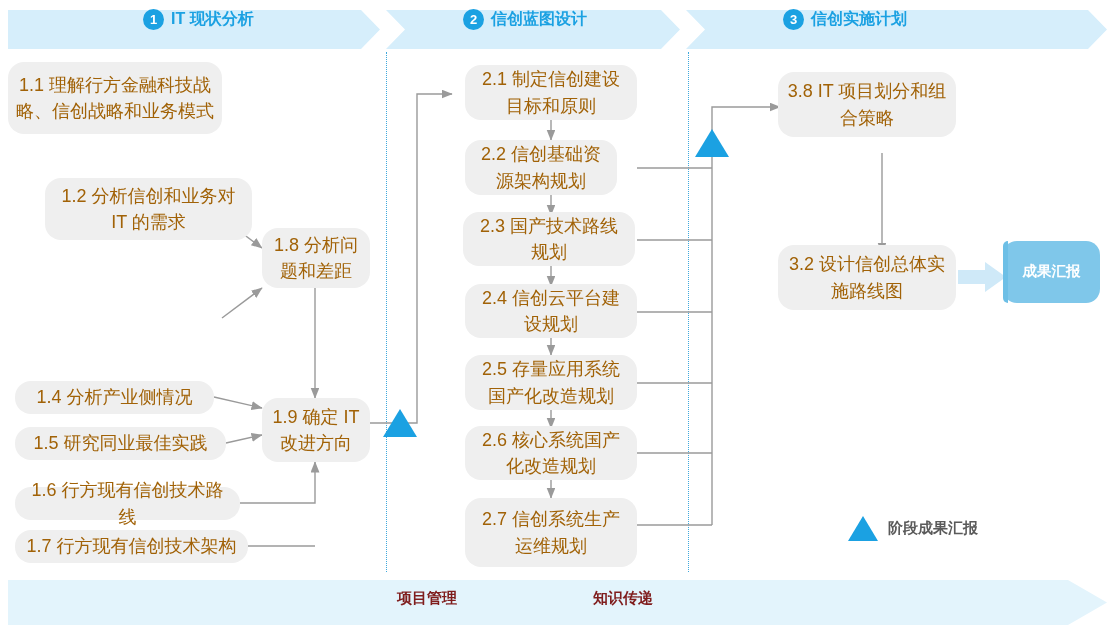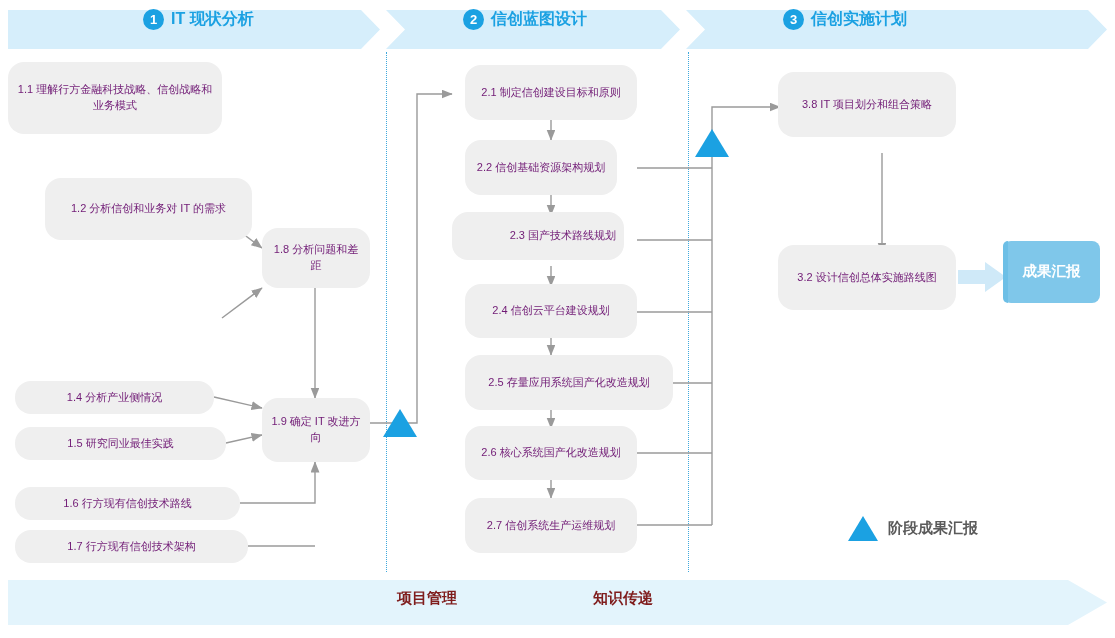--- a/index.html
+++ b/index.html
@@ -51,35 +51,35 @@
     border-left:1px dotted #3fa9dd;
   }
 
   
   .box{
     position:absolute;
     background:#efefef;
     border-radius:16px;
     display:flex;align-items:center;justify-content:center;
     text-align:center;
-    color:#701a75;
-    font-size:11px;
+    color:#a16207;
+    font-size:18px;
     line-height:1.45;
     padding:4px 8px;
     box-sizing:border-box;
   }
   .box span{display:block;}
 
   
   .box.result{
     background:#7fc7ea;
     color:#ffffff;
     font-weight:bold;
     font-size:14.5px;
-    border-radius:8px;
+    border-radius:14px;
   }
   .box.result::before{
     content:"";position:absolute;left:0;top:0;bottom:0;width:5px;
     background:#6dbfe6;border-radius:6px 0 0 6px;
   }
 
   
   svg.wires{position:absolute;left:0;top:0;width:1115px;height:638px;
     pointer-events:none;}
 
@@ -223,33 +223,33 @@
   <div class="box" style="left:262px;top:398px;width:108px;height:64px;">
     <span>1.9 确定 IT 改进方向</span>
   </div>
 
   <div class="box" style="left:465px;top:65px;width:172px;height:55px;">
     <span>2.1 制定信创建设目标和原则</span>
   </div>
   <div class="box" style="left:465px;top:140px;width:152px;height:55px;">
     <span>2.2 信创基础资源架构规划</span>
   </div>
-  <div class="box" style="left:452px;top:212px;width:172px;height:48px;justify-content:flex-end;">
+  <div class="box" style="left:463px;top:212px;width:172px;height:54px;justify-content:flex-end;">
     <span>2.3 国产技术路线规划</span>
   </div>
   <div class="box" style="left:465px;top:284px;width:172px;height:54px;">
     <span>2.4 信创云平台建设规划</span>
   </div>
-  <div class="box" style="left:465px;top:355px;width:208px;height:55px;">
+  <div class="box" style="left:465px;top:355px;width:172px;height:55px;">
     <span>2.5 存量应用系统国产化改造规划</span>
   </div>
   <div class="box" style="left:465px;top:426px;width:172px;height:54px;">
     <span>2.6 核心系统国产化改造规划</span>
   </div>
-  <div class="box" style="left:465px;top:498px;width:172px;height:55px;">
+  <div class="box" style="left:465px;top:498px;width:172px;height:69px;">
     <span>2.7 信创系统生产运维规划</span>
   </div>
 
   <div class="box" style="left:778px;top:72px;width:178px;height:65px;">
     <span>3.8 IT 项目划分和组合策略</span>
   </div>
   <div class="box" style="left:778px;top:245px;width:178px;height:65px;">
     <span>3.2 设计信创总体实施路线图</span>
   </div>
 

